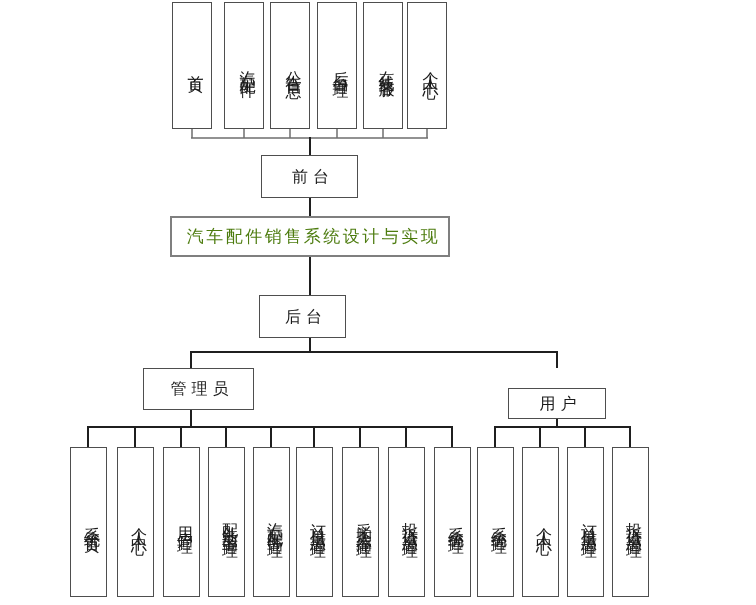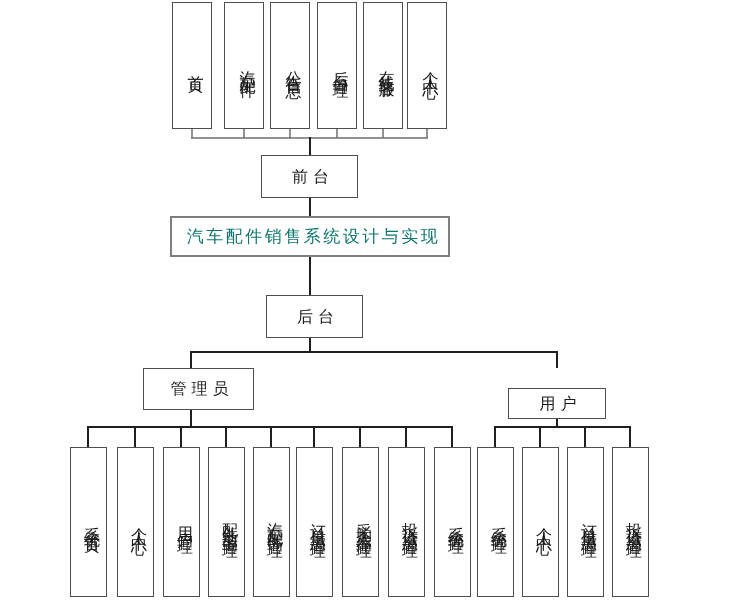--- a/index.html
+++ b/index.html
@@ -8,21 +8,21 @@
     font-family:"Liberation Serif","DejaVu Serif",serif;color:#1a1a1a;overflow:hidden;
   }
   .connectors{position:absolute;left:0;top:0;}
   .box{
     position:absolute;box-sizing:border-box;background:#ffffff;
     border:1.5px solid #4e4e4e;display:flex;align-items:center;justify-content:center;
     font-size:16px;line-height:1;text-align:left;padding-left:7px;
   }
   .vbox{writing-mode:vertical-rl;text-orientation:upright;letter-spacing:4px;}
   .hbox{letter-spacing:5px;}
-  .titlebox{border:2px solid #7f7f7f;font-size:17px;letter-spacing:2.5px;color:#0f766e;}
+  .titlebox{border:2px solid #7f7f7f;font-size:17px;letter-spacing:2.5px;color:#4d7c0f;}
 </style>
 </head>
 <body>
 
 <div class="canvas">
 
   <svg class="connectors" width="756" height="605">
     <g stroke="#6e6e6e" stroke-width="1.5" fill="none">
       <line x1="192" y1="129" x2="192" y2="138"></line>
       <line x1="244" y1="129" x2="244" y2="138"></line>
@@ -62,21 +62,21 @@
 
   <div class="box vbox" style="left:172px;top:2px;width:40px;height:127px">首页</div>
   <div class="box vbox" style="left:224px;top:2px;width:40px;height:127px">汽车配件</div>
   <div class="box vbox" style="left:270px;top:2px;width:40px;height:127px">公告信息</div>
   <div class="box vbox" style="left:317px;top:2px;width:40px;height:127px">后台管理</div>
   <div class="box vbox" style="left:363px;top:2px;width:40px;height:127px">在线客服</div>
   <div class="box vbox" style="left:407px;top:2px;width:40px;height:127px">个人中心</div>
 
   <div class="box hbox" style="left:261px;top:155px;width:97px;height:43px">前台</div>
   <div class="box titlebox" style="left:170px;top:216px;width:280px;height:41px">汽车配件销售系统设计与实现</div>
-  <div class="box hbox" style="left:266px;top:295px;width:97px;height:43px">后台</div>
+  <div class="box hbox" style="left:259px;top:295px;width:87px;height:43px">后台</div>
 
   <div class="box hbox" style="left:143px;top:368px;width:111px;height:42px">管理员</div>
   <div class="box hbox" style="left:508px;top:388px;width:98px;height:31px">用户</div>
 
   <div class="box vbox" style="left:70px;top:447px;width:37px;height:150px">系统首页</div>
   <div class="box vbox" style="left:117px;top:447px;width:37px;height:150px">个人中心</div>
   <div class="box vbox" style="left:163px;top:447px;width:37px;height:150px">用户管理</div>
   <div class="box vbox" style="left:208px;top:447px;width:37px;height:150px">配件类型管理</div>
   <div class="box vbox" style="left:253px;top:447px;width:37px;height:150px">汽车配件管理</div>
   <div class="box vbox" style="left:296px;top:447px;width:37px;height:150px">订单信息管理</div>

